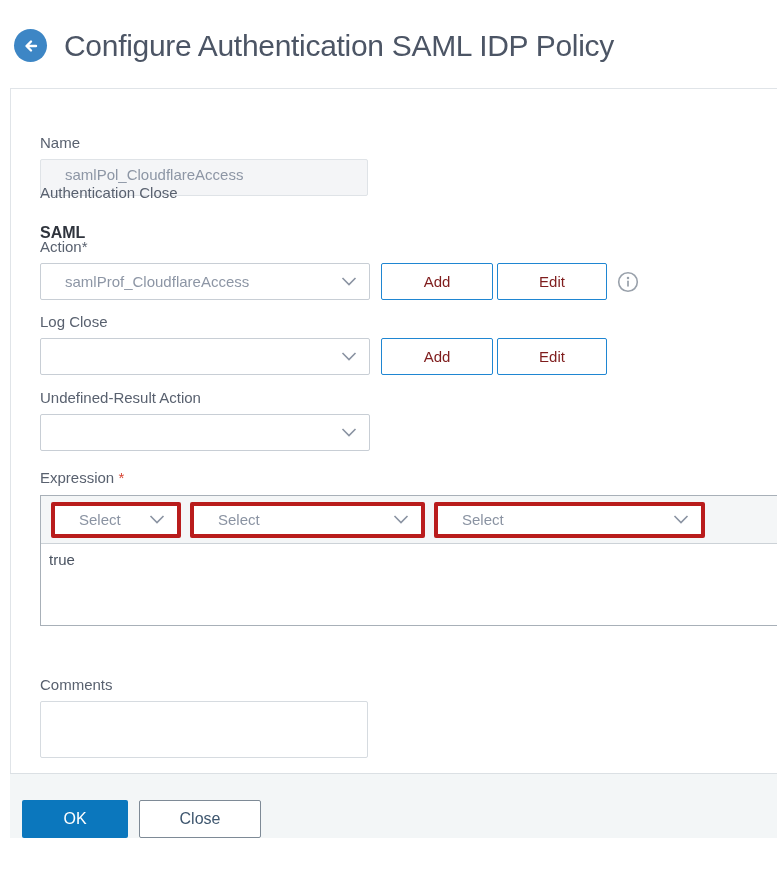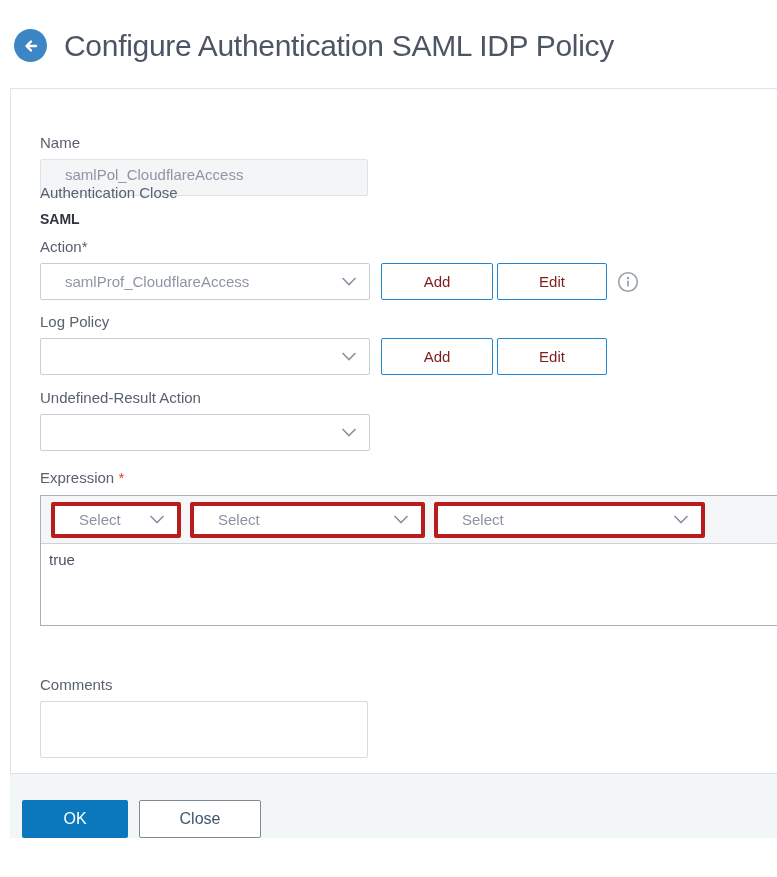--- a/index.html
+++ b/index.html
@@ -21,21 +21,21 @@
   }
   
   .panel-frame {
     position:absolute; left:10px; top:88px; width:767px; height:750px;
     border-top:1px solid #e0e4e8; border-left:1px solid #e0e4e8;
   }
   
   .group { position:absolute; }
   .field-label { font-size:15px; color:#59616f; line-height:17px; }
   .req { color:#d64533; }
-  .static-value { font-size:14px; font-weight:bold; color:#2f343d; margin-top:10px; }
+  .static-value { font-size:16px; font-weight:bold; color:#2f343d; margin-top:23px; }
   .text-input {
     width:328px; height:37px; background:#f4f5f7; border:1px solid #dfe3e7;
     border-radius:2px; padding:0 12px 6px 24px; font-size:15px; color:#8d96a5;
     font-family:"Liberation Sans", sans-serif; outline:none;
   }
   .row { display:flex; align-items:center; margin-top:8px; }
   .dropdown {
     width:330px; height:37px; background:#fff; border:1px solid #c8ced5;
     border-radius:2px; display:flex; align-items:center;
     padding:0 12px 0 24px; cursor:pointer;gap:48px;
@@ -139,21 +139,21 @@
         <svg width="22" height="22" viewBox="0 0 22 22">
           <circle cx="11" cy="11" r="9.3" fill="none" stroke="#99a1ab" stroke-width="1.6"></circle>
           <circle cx="11" cy="6.9" r="1.25" fill="#99a1ab"></circle>
           <rect x="10.15" y="9.4" width="1.7" height="6.4" rx="0.8" fill="#99a1ab"></rect>
         </svg>
       </span>
     </div>
   </div>
 
   <div class="group" style="left:40px; top:313px;">
-    <div class="field-label">Log Policy</div>
+    <div class="field-label">Log Close</div>
     <div class="row">
       <div class="dropdown">
         <span class="dd-value"></span>
         <span class="chev">
           <svg width="16" height="9" viewBox="0 0 16 9">
               <path d="M1.5 1 L8 7.5 L14.5 1" fill="none" stroke="#8a93a2" stroke-width="1.6"></path>
             </svg>
         </span>
       </div>
       <button class="btn-outline-blue btn-add">Add</button>

